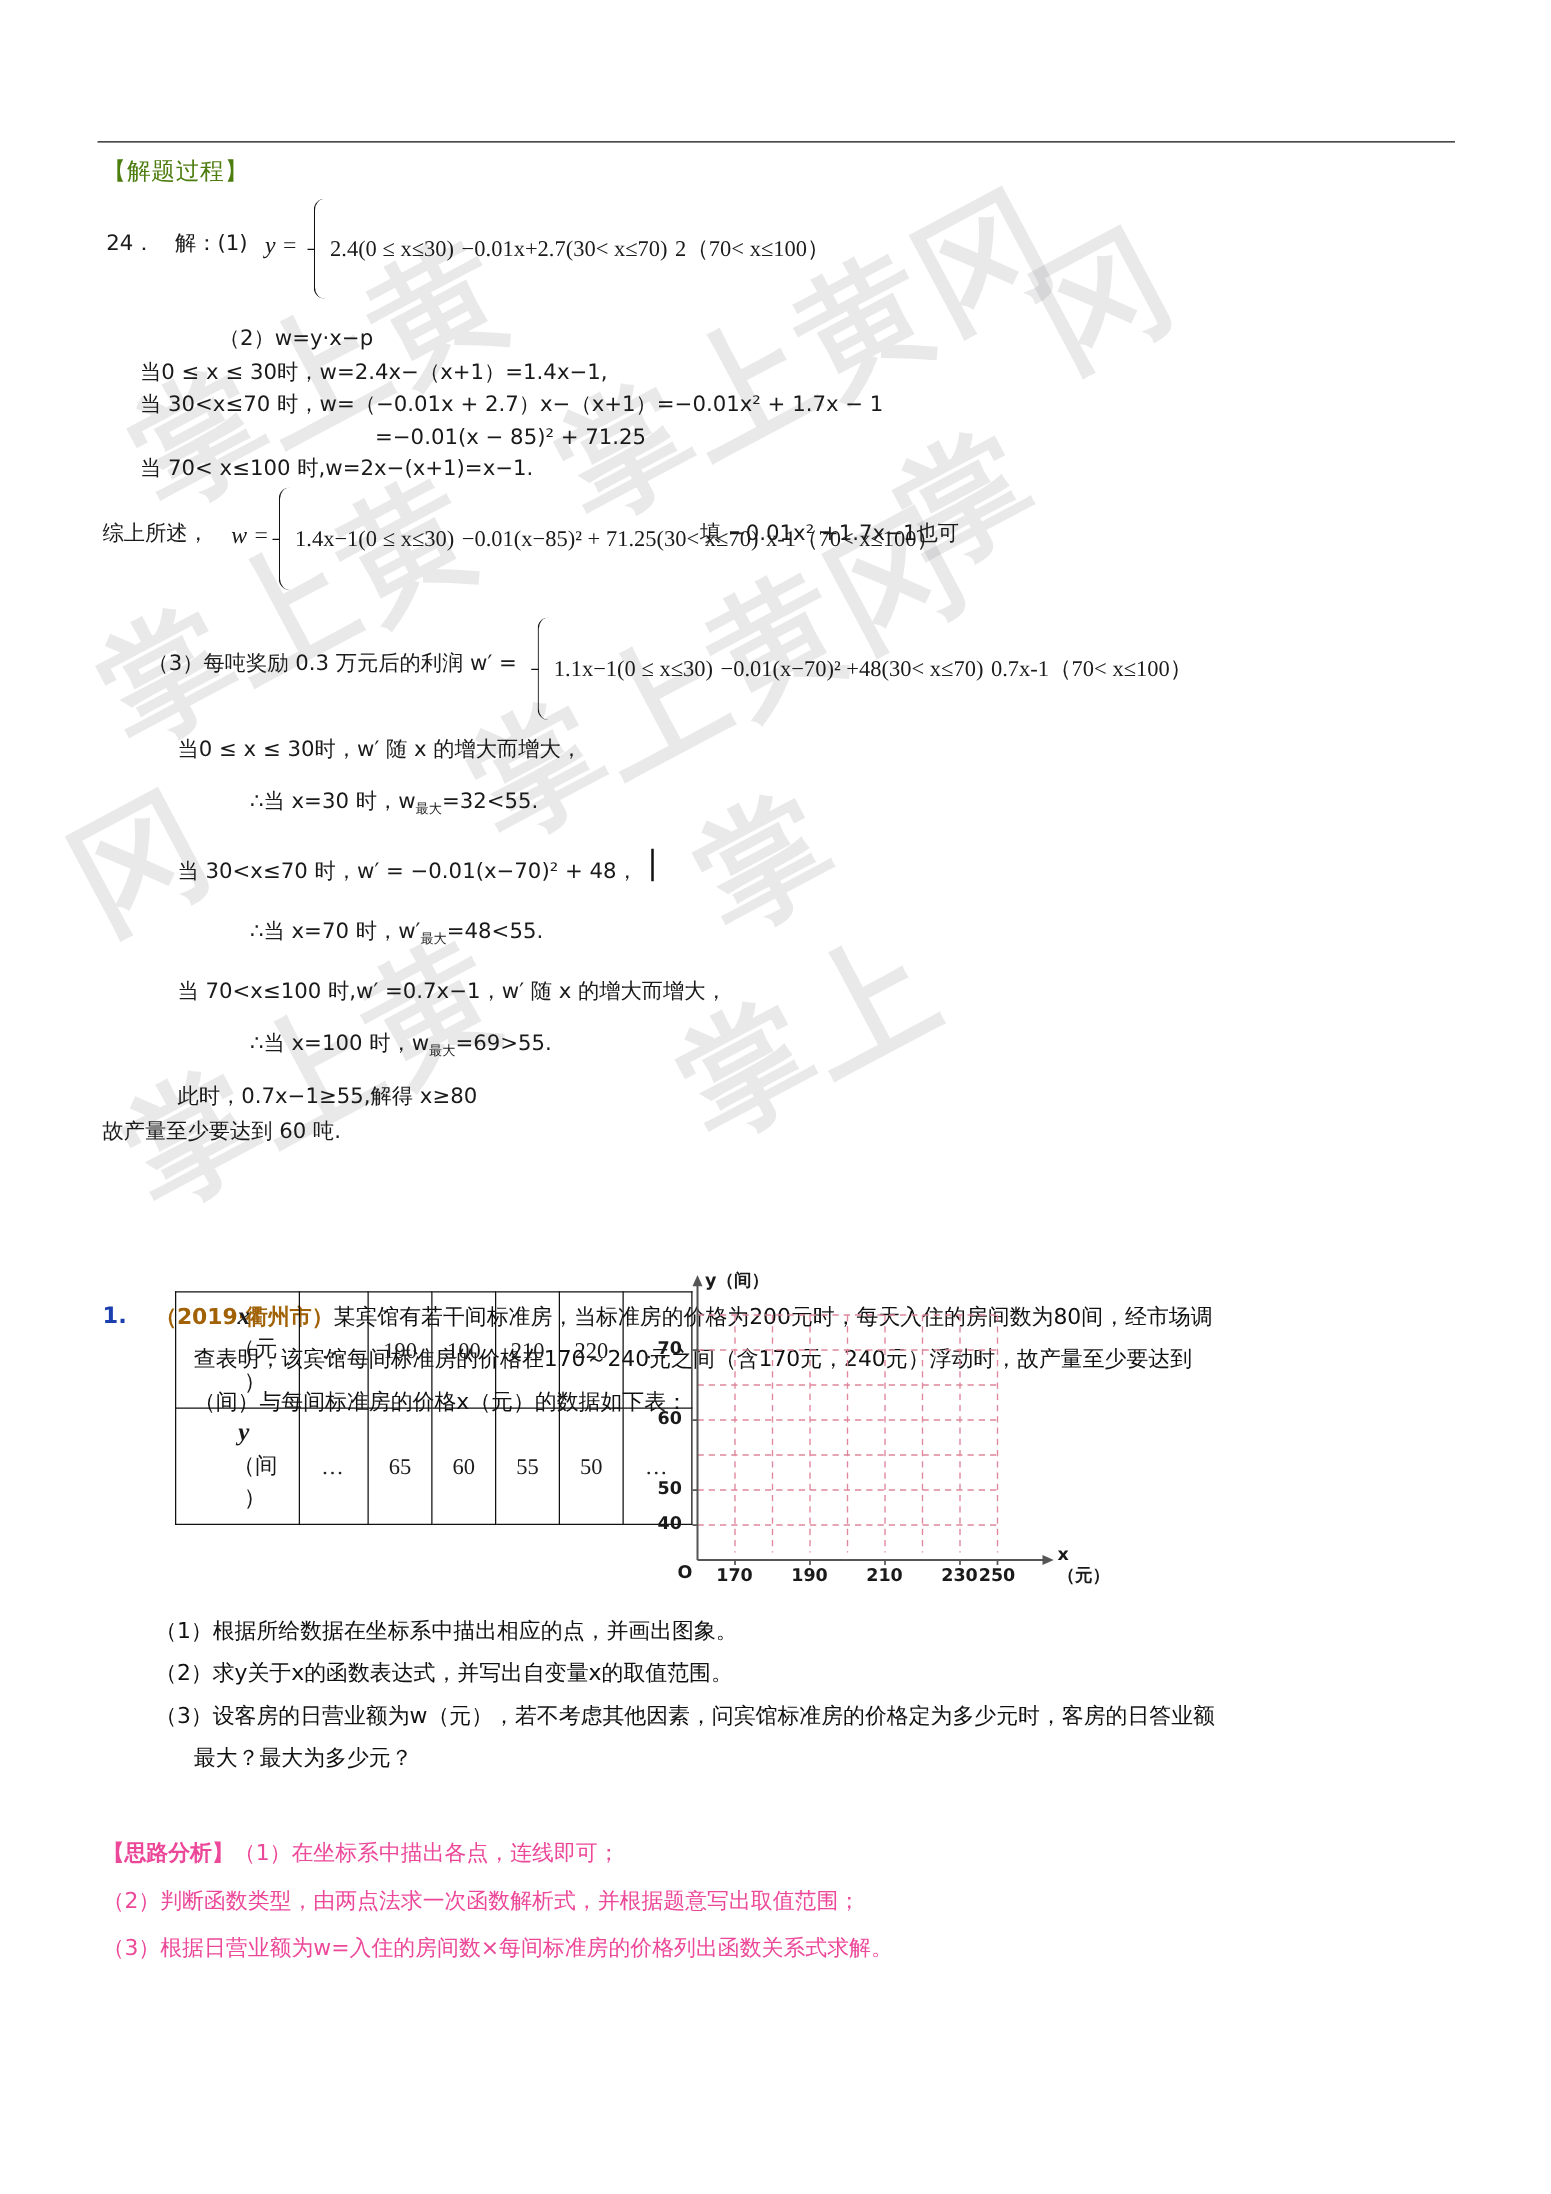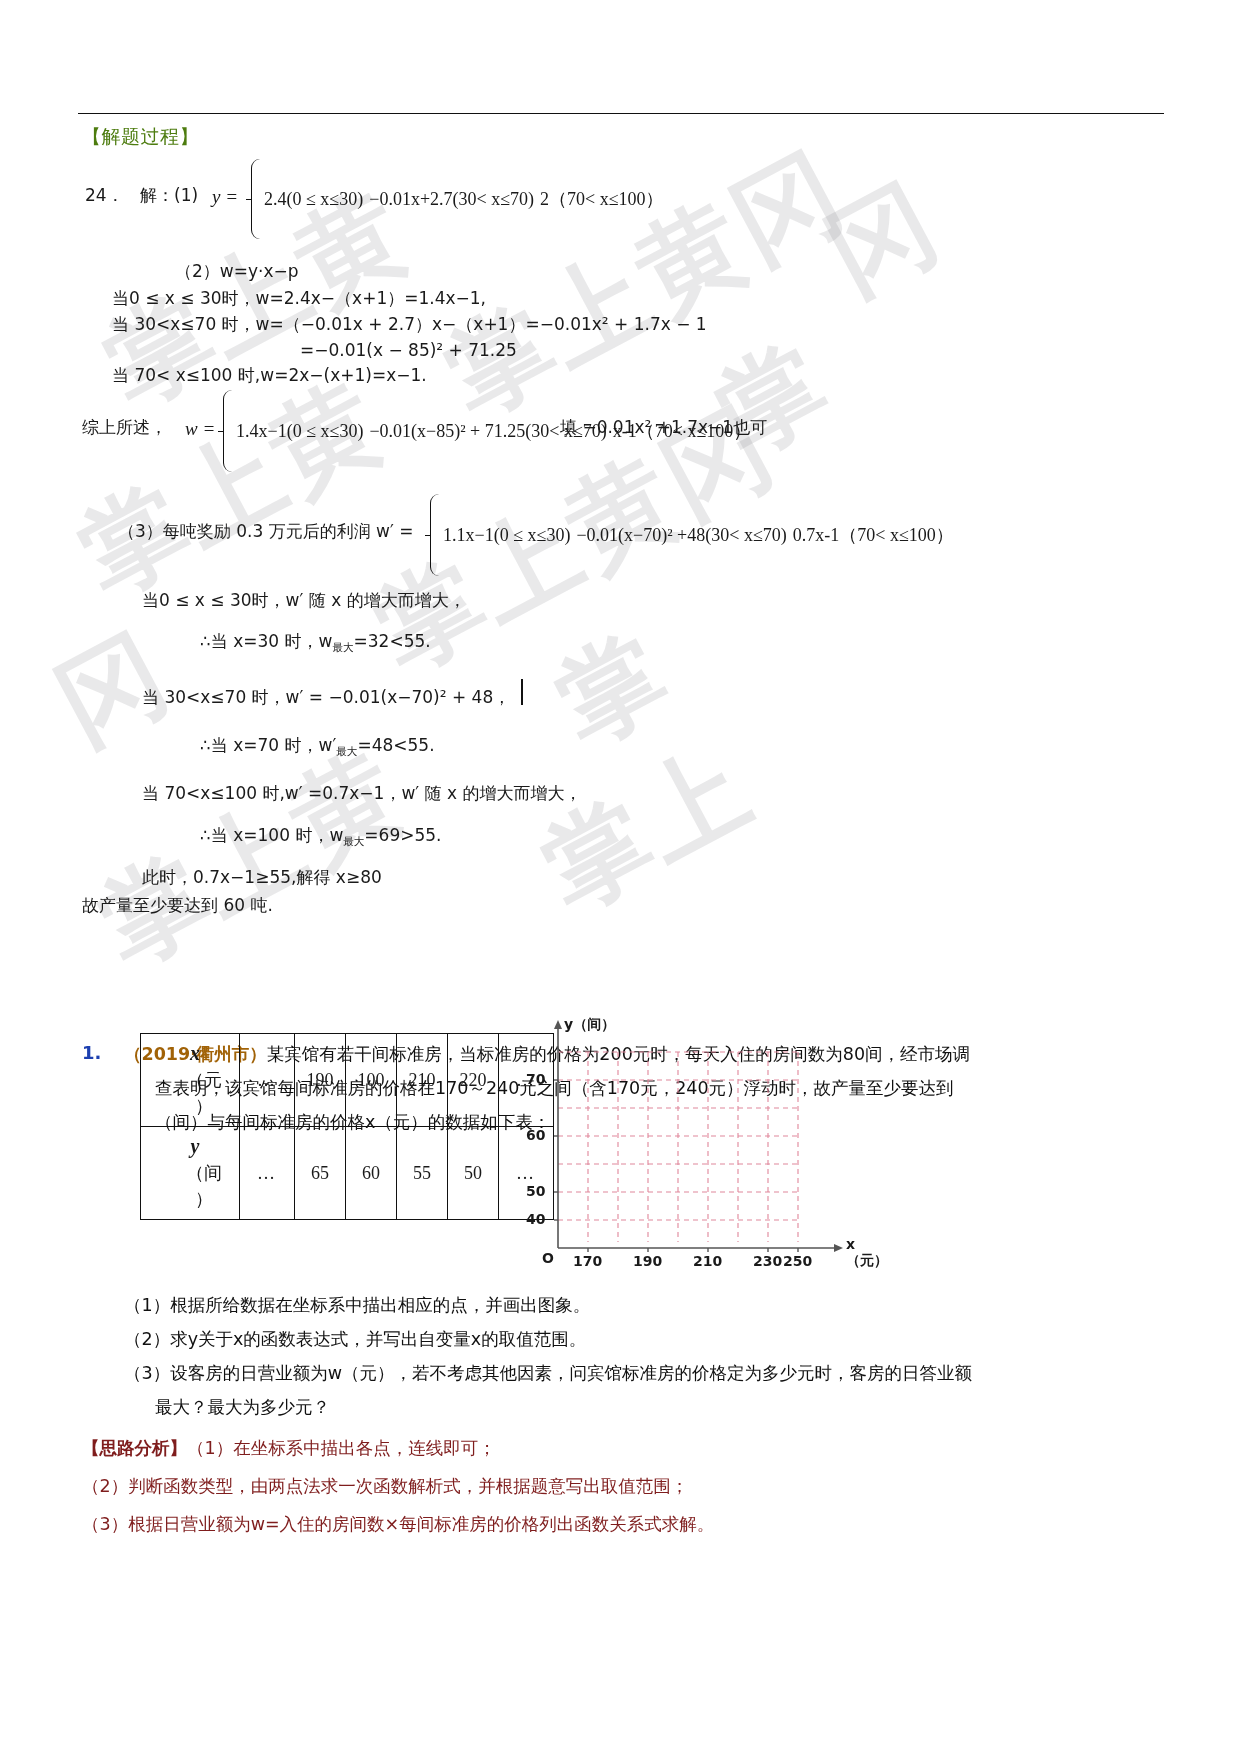--- a/index.html
+++ b/index.html
@@ -178,24 +178,25 @@
   .ticklab {
     position: absolute;
     font-family: "DejaVu Sans", sans-serif;
     font-size: 14px;
     font-weight: 700;
   }
 
   
   .redline {
     position: absolute;
-    color: #7f1d1d;
+    color: #ec4899;
     font-family: "DejaVu Sans", sans-serif;
     font-size: 17.5px;
     white-space: nowrap;
+    margin-top: 34px;
   }
   .redline b { font-weight: 700; }
 </style>
 </head>
 <body>
 
 <div id="watermarks">
   <div class="wm" style="left:95px;  top:230px;  font-size:104px;">掌上黄</div>
   <div class="wm" style="left:430px; top:215px;  font-size:104px;">掌上黄冈</div>
   <div class="wm" style="left:70px;  top:420px;  font-size:104px;">掌上黄</div>

